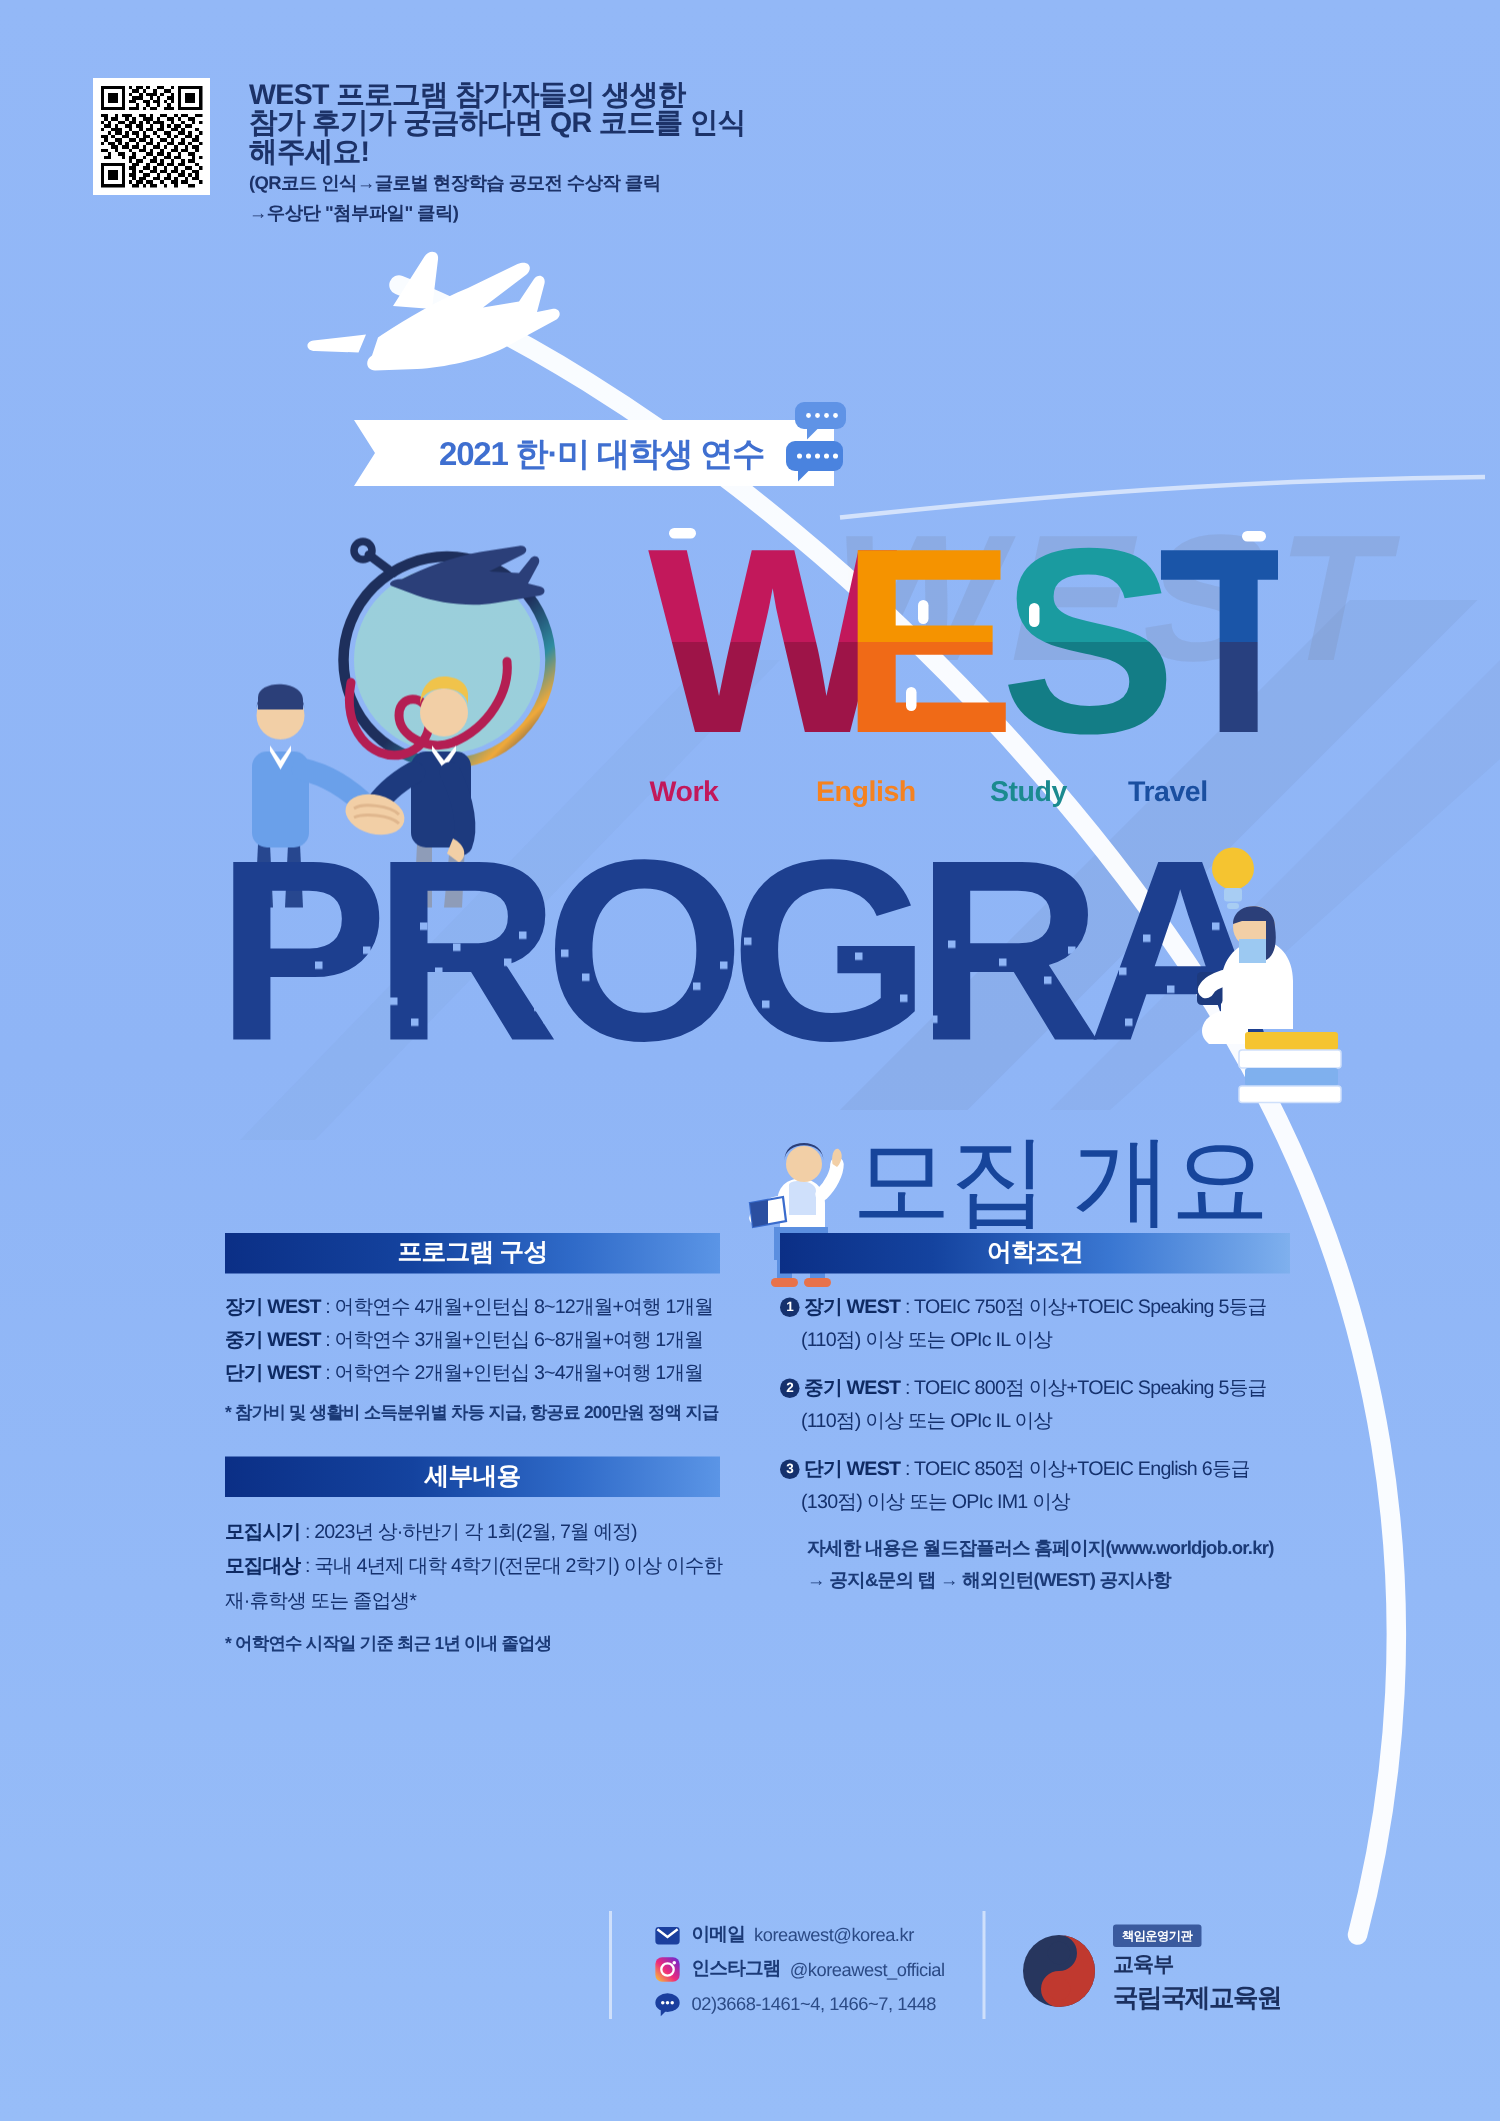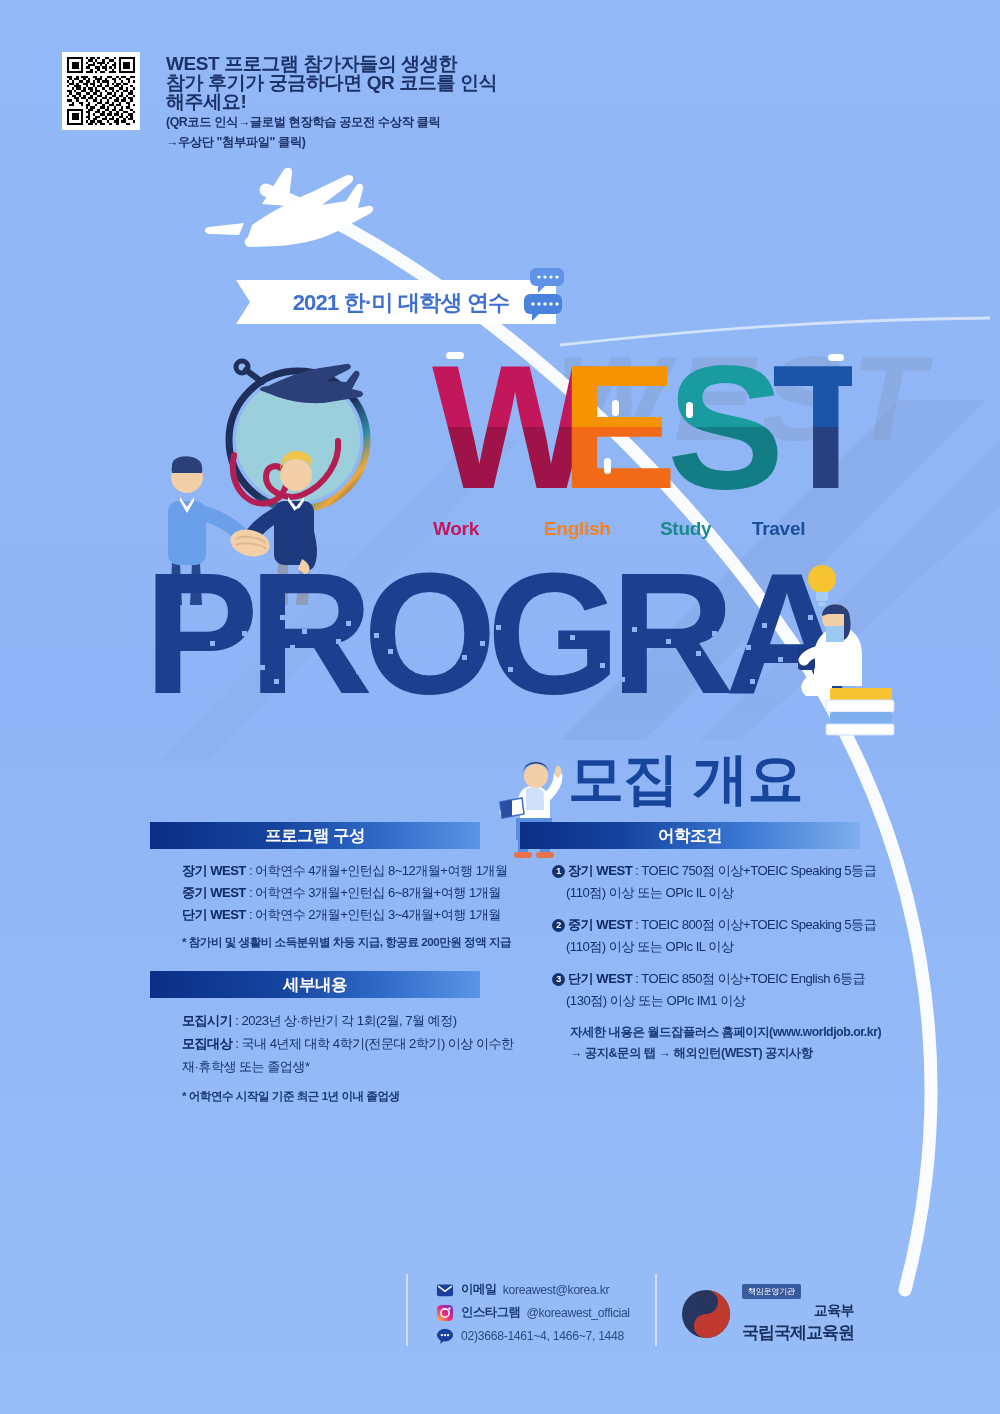--- a/index.html
+++ b/index.html
@@ -35,38 +35,38 @@
   #west{position:absolute;left:432px;top:340px;width:420px;height:170px;}
   #west-sub{position:absolute;left:432px;top:518px;width:420px;height:28px;}
   .sub{position:absolute;font-size:19px;font-weight:bold;letter-spacing:-0.3px;}
 
   
   #program{position:absolute;left:150px;top:545px;width:700px;height:160px;}
 
   
   #moejip{
     position:absolute;left:568px;top:742px;
-    font-size:56px;font-weight:bold;color:#17459b;letter-spacing:-1px;
+    font-size:66px;font-weight:normal;color:#17459b;letter-spacing:-1px;
   }
 
   
   .col{position:absolute;}
   #col-left{left:150px;top:822px;width:330px;}
   #col-right{left:520px;top:822px;width:340px;}
 
   .bar{
     height:27px;line-height:27px;text-align:center;
     color:#fff;font-size:16.5px;font-weight:bold;letter-spacing:-0.5px;
     background:linear-gradient(90deg,#0b2f86 0%,#14439f 38%,#2f6ac8 70%,#5b95e6 100%);
   }
   #col-right .bar{
     background:linear-gradient(90deg,#0b2f86 0%,#14439f 30%,#3a77d2 65%,#7fb0ee 100%);
   }
 
-  .lines{margin-top:11px;margin-left:32px;}
+  .lines{margin-top:11px;}
   .line{
     font-size:13.1px;line-height:22px;color:#15316d;letter-spacing:-0.55px;white-space:nowrap;
   }
   .line b{font-weight:bold;color:#0e2a63;}
   .note{
     font-size:11.6px;line-height:19px;color:#1b3a77;font-weight:bold;letter-spacing:-0.5px;margin-top:6px;white-space:nowrap;
   }
   .spacer{height:20px;}
 
   .rline{
@@ -98,24 +98,24 @@
   #f-divider2{position:absolute;left:655px;top:12px;width:2px;height:72px;background:#cfe0fb;}
   #f-mid{position:absolute;left:436px;top:16px;width:230px;}
   .f-row{display:flex;align-items:center;height:23px;}
   .f-ico{width:18px;height:18px;margin-right:7px;flex:0 0 18px;}
   .f-lab{font-size:12.4px;font-weight:bold;color:#1b3a77;letter-spacing:-0.5px;margin-right:6px;}
   .f-val{font-size:12.2px;color:#2b4a85;letter-spacing:-0.3px;}
   #f-right{position:absolute;left:678px;top:18px;width:230px;height:70px;}
   #gov-emblem{position:absolute;left:0;top:6px;width:56px;height:56px;}
   #gov-text{position:absolute;left:64px;top:0px;}
   #gov-badge{
-    display:inline-block;background:#3a5a9e;color:#fff;font-size:8.2px;font-weight:normal;
+    display:inline-block;background:#3a5a9e;color:#fff;font-size:8.2px;font-weight:bold;
     padding:2px 6px;border-radius:2px;letter-spacing:-0.4px;
   }
-  #gov-l1{font-size:14px;font-weight:bold;color:#1b3060;letter-spacing:-0.6px;margin-top:3px;text-align:right;}
+  #gov-l1{font-size:14px;font-weight:bold;color:#1b3060;letter-spacing:-0.6px;margin-top:3px;}
   #gov-l2{font-size:17px;font-weight:bold;color:#1b3060;letter-spacing:-1px;margin-top:1px;}
 </style>
 </head>
 <body>
 
 <div id="poster">
 
   <svg class="layer" viewBox="0 0 1000 1414" preserveAspectRatio="none">
     <defs>
       <linearGradient id="gBg" x1="0" y1="0" x2="0" y2="1">

